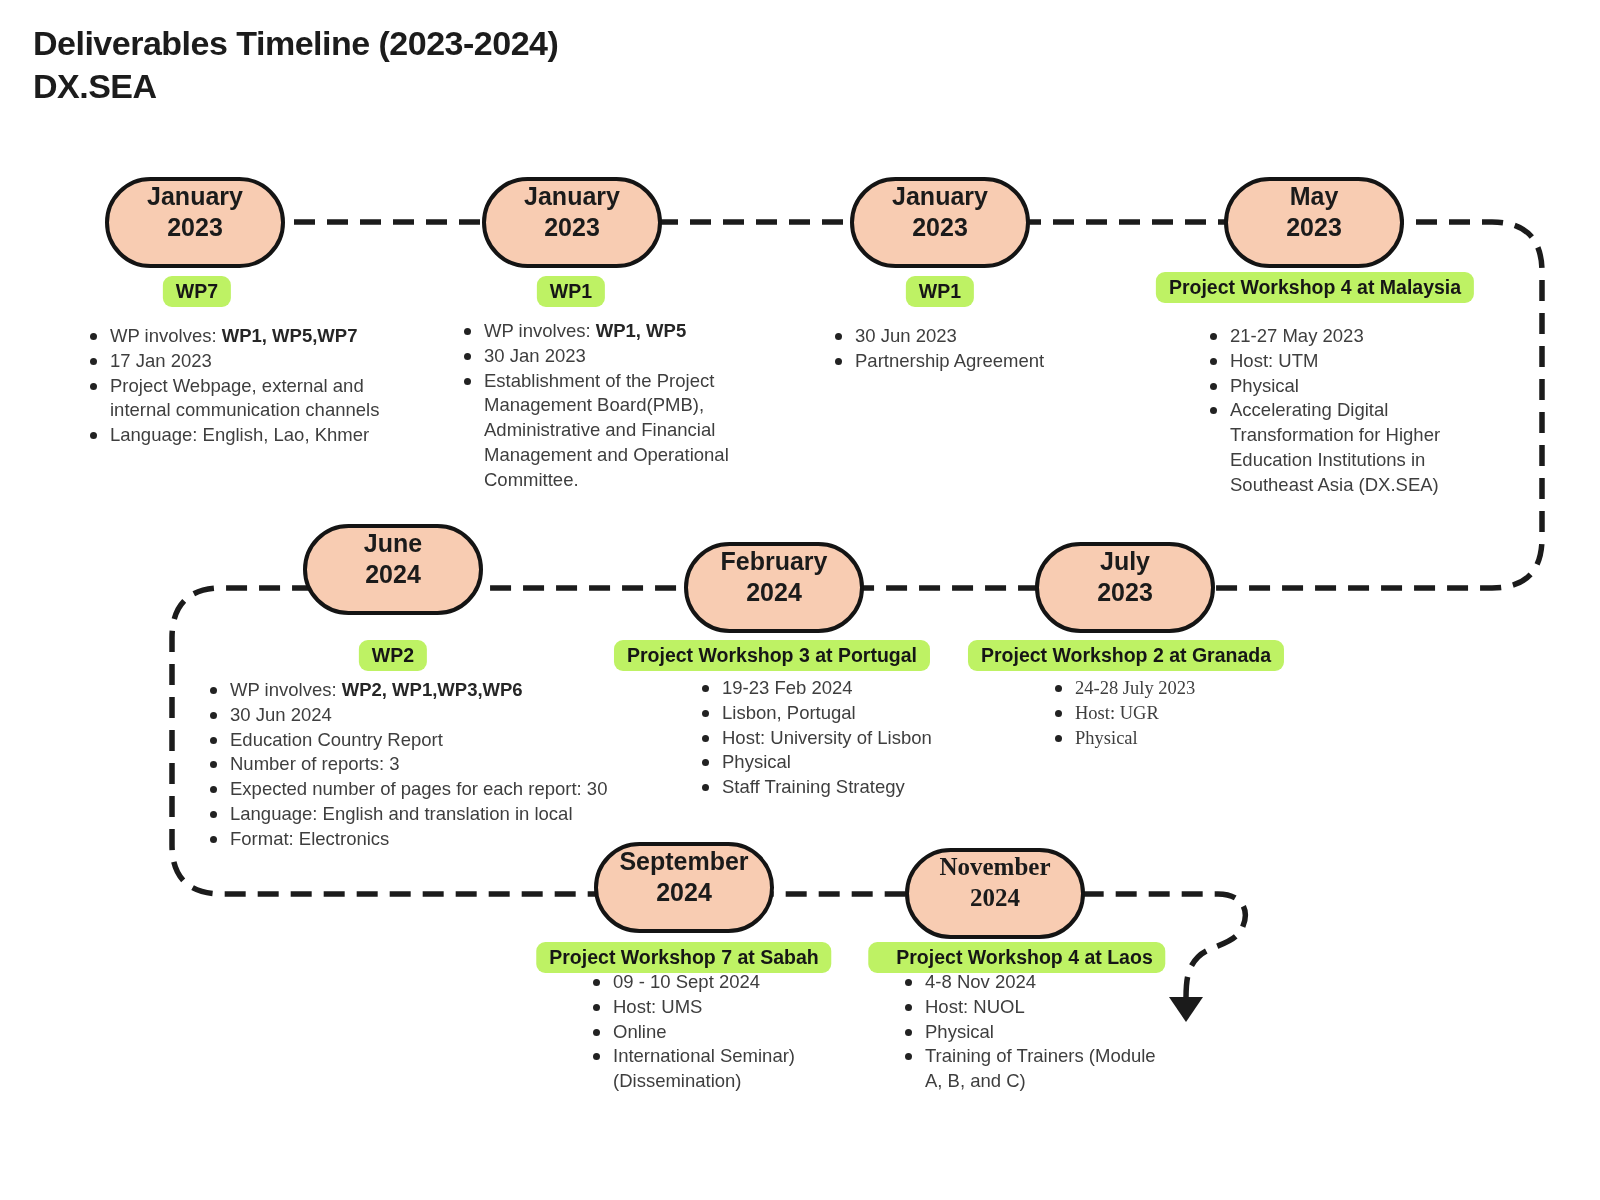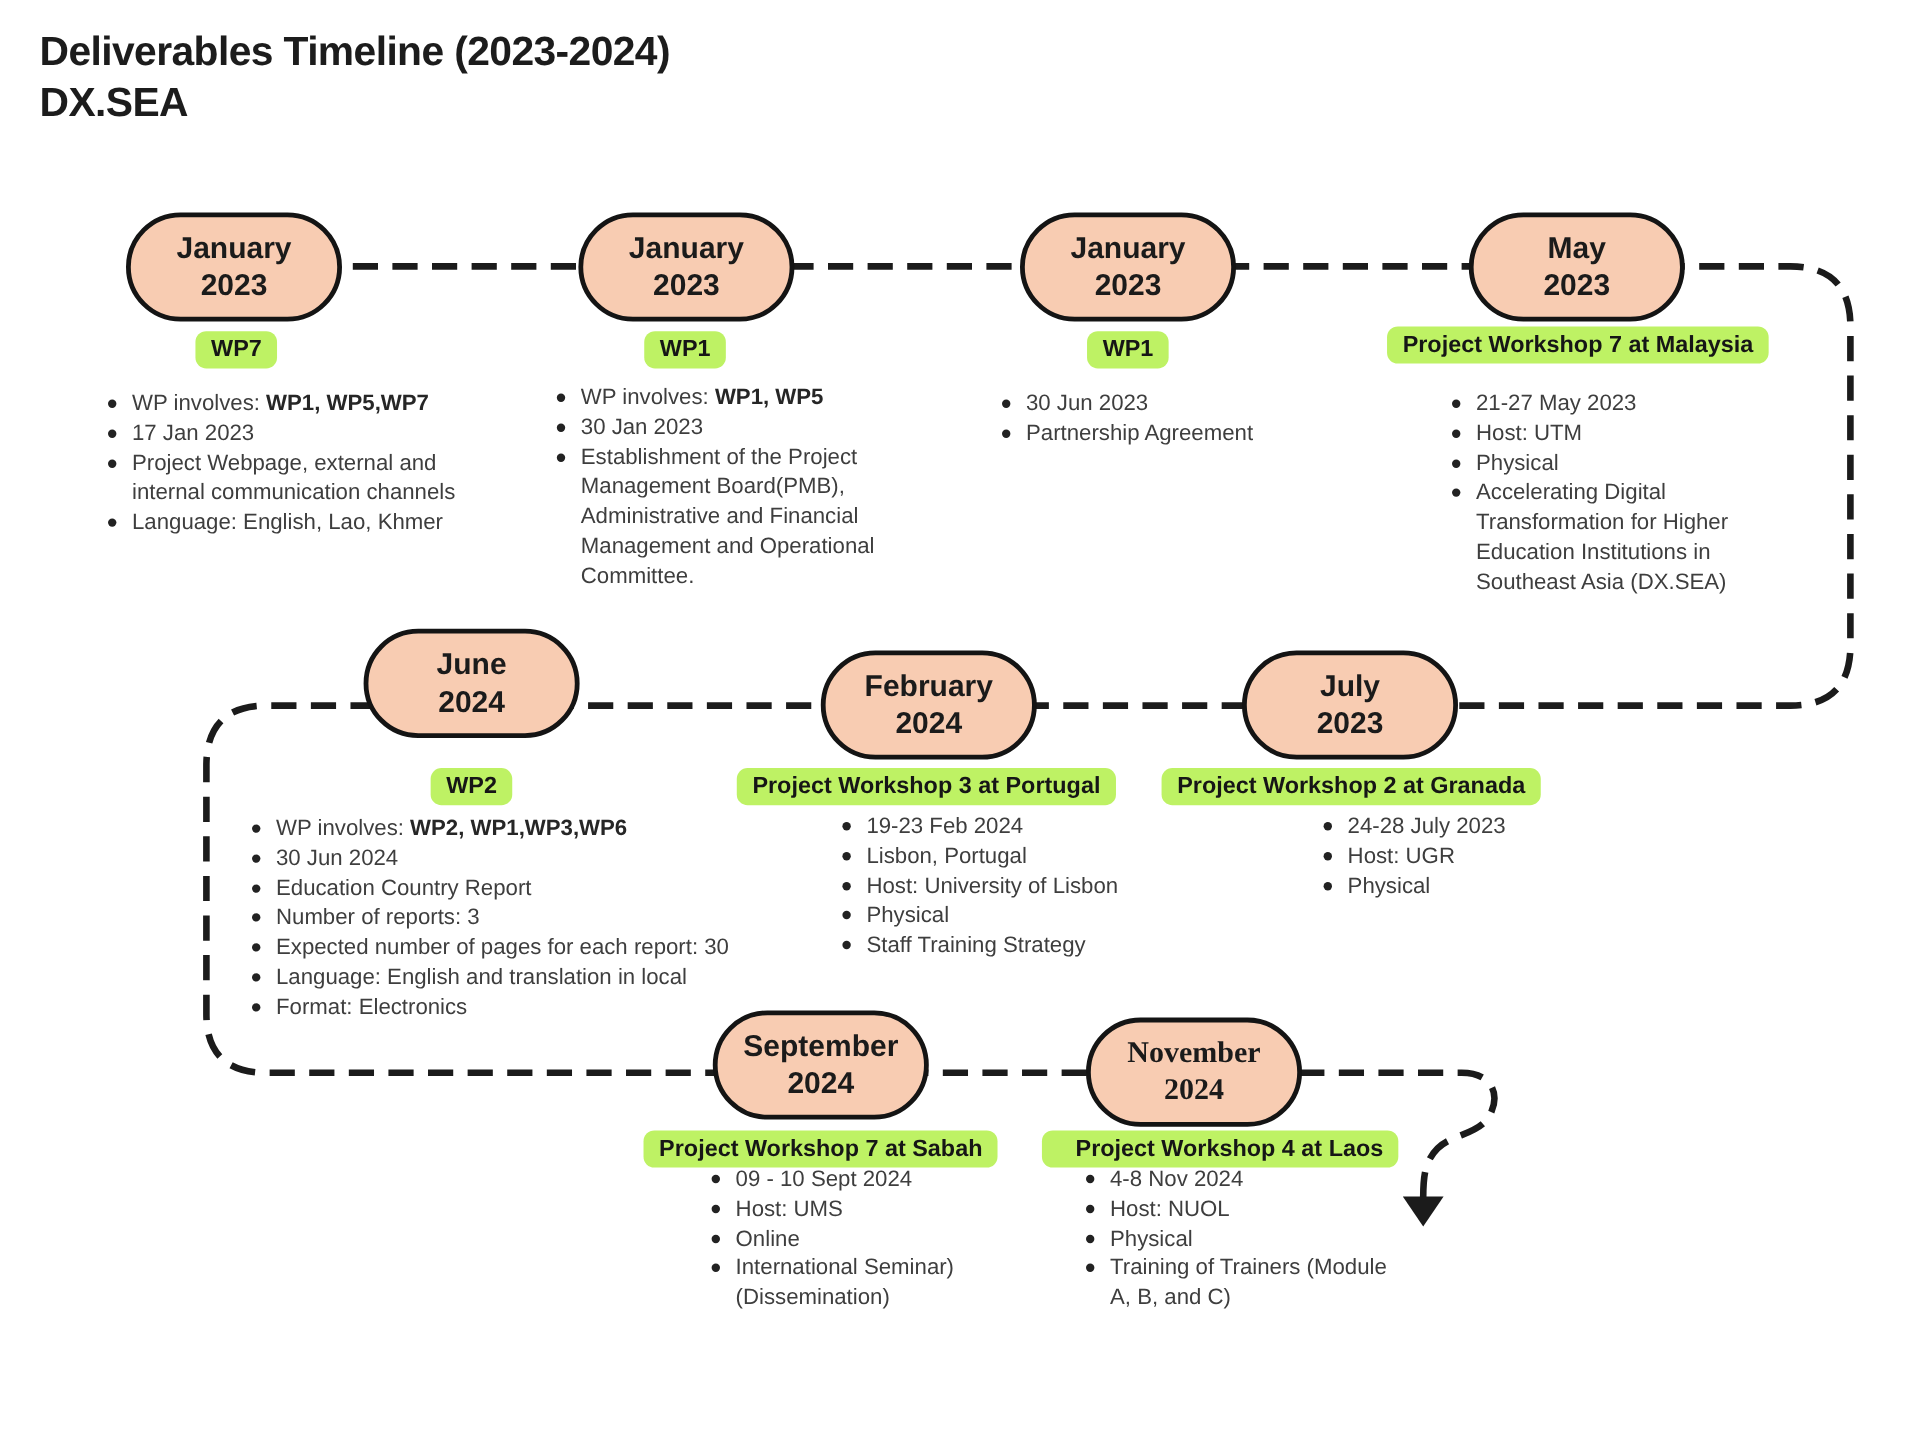--- a/index.html
+++ b/index.html
@@ -12,21 +12,21 @@
     position:absolute;left:33px;top:22px;z-index:3;
     font-size:34px;line-height:1.26;font-weight:800;color:#1c1c1c;letter-spacing:-0.5px;
     white-space:pre-line;
   }
   
   #connector{position:absolute;left:0;top:0;z-index:1;}
   
   .pill{
     position:absolute;z-index:2;box-sizing:border-box;
     width:180px;height:91px;border:4px solid #141414;border-radius:46px;
-    background:#f8ccb2;display:flex;flex-direction:column;align-items:center;justify-content:center;
+    background:#f8ccb2;display:flex;flex-direction:column;align-items:center;
     text-align:center;
   }
   .pill .month,.pill .year{font-weight:800;font-size:25px;line-height:1.22;color:#1b1b1b;}
   .badge{
     position:absolute;z-index:2;transform:translateX(-50%);
     background:#bef264;color:#161616;font-weight:800;font-size:19.5px;
     padding:4px 13px;border-radius:9px;white-space:nowrap;
   }
   ul.bullets{
     position:absolute;z-index:2;margin:12px;padding:0;list-style:none;
@@ -37,21 +37,21 @@
     content:"";position:absolute;left:-20px;top:9px;width:7px;height:7px;border-radius:50%;background:#222;
   }
   ul.bullets b{font-weight:800;color:#262626;}
   
   .n1 .pill{left:105px;top:177px;}  .n1 .badge{left:197px;top:276px;} .n1 ul{left:98px;top:312px;width:300px;}
   .n2 .pill{left:482px;top:177px;}  .n2 .badge{left:571px;top:276px;} .n2 ul{left:472px;top:307px;width:290px;}
   .n3 .pill{left:850px;top:177px;}  .n3 .badge{left:940px;top:276px;} .n3 ul{left:843px;top:312px;width:270px;}
   .n4 .pill{left:1224px;top:177px;} .n4 .badge{left:1315px;top:272px;}.n4 ul{left:1218px;top:312px;width:270px;}
   .n5 .pill{left:303px;top:524px;}  .n5 .badge{left:393px;top:640px;} .n5 ul{left:218px;top:666px;width:440px;}
   .n6 .pill{left:684px;top:542px;}  .n6 .badge{left:772px;top:640px;} .n6 ul{left:710px;top:664px;width:310px;}
-  .n7 .pill{left:1035px;top:542px;} .n7 .badge{left:1126px;top:640px;}.n7 ul{left:1111px;top:664px;width:260px;}
+  .n7 .pill{left:1035px;top:542px;} .n7 .badge{left:1126px;top:640px;}.n7 ul{left:1063px;top:664px;width:260px;font-family:Liberation Serif, serif;}
   .n8 .pill{left:594px;top:842px;}  .n8 .badge{left:684px;top:942px;} .n8 ul{left:601px;top:958px;width:235px;}
   .n9 .pill{left:905px;top:848px;font-family:Liberation Serif, serif;}  .n9 .badge{left:1017px;top:942px;padding-left:28px;} .n9 ul{left:913px;top:958px;width:250px;}
 </style>
 </head>
 <body>
 
 <div id="canvas">
 
   <div class="title"><span>Deliverables Timeline (2023-2024)</span><br><span>DX.SEA</span></div>
 
@@ -97,21 +97,21 @@
         <li><span>30 Jun 2023</span></li>
         <li><span>Partnership Agreement</span></li>
       </ul>
   </section>
 
   <section class="node n4">
     <div class="pill">
       <div class="month">May</div>
       <div class="year">2023</div>
     </div>
-    <div class="badge">Project Workshop 7 at Malaysia</div>
+    <div class="badge">Project Workshop 4 at Malaysia</div>
     <ul class="bullets">
         <li><span>21-27 May 2023</span></li>
         <li><span>Host: UTM</span></li>
         <li><span>Physical</span></li>
         <li><span>Accelerating Digital Transformation for Higher Education Institutions in Southeast Asia (DX.SEA)</span></li>
       </ul>
   </section>
 
   <section class="node n5">
     <div class="pill">

